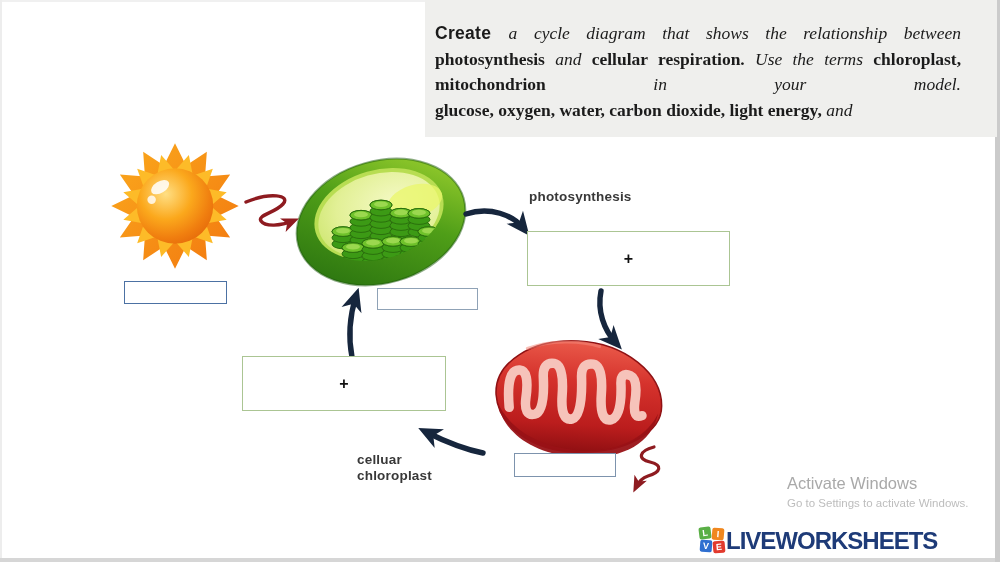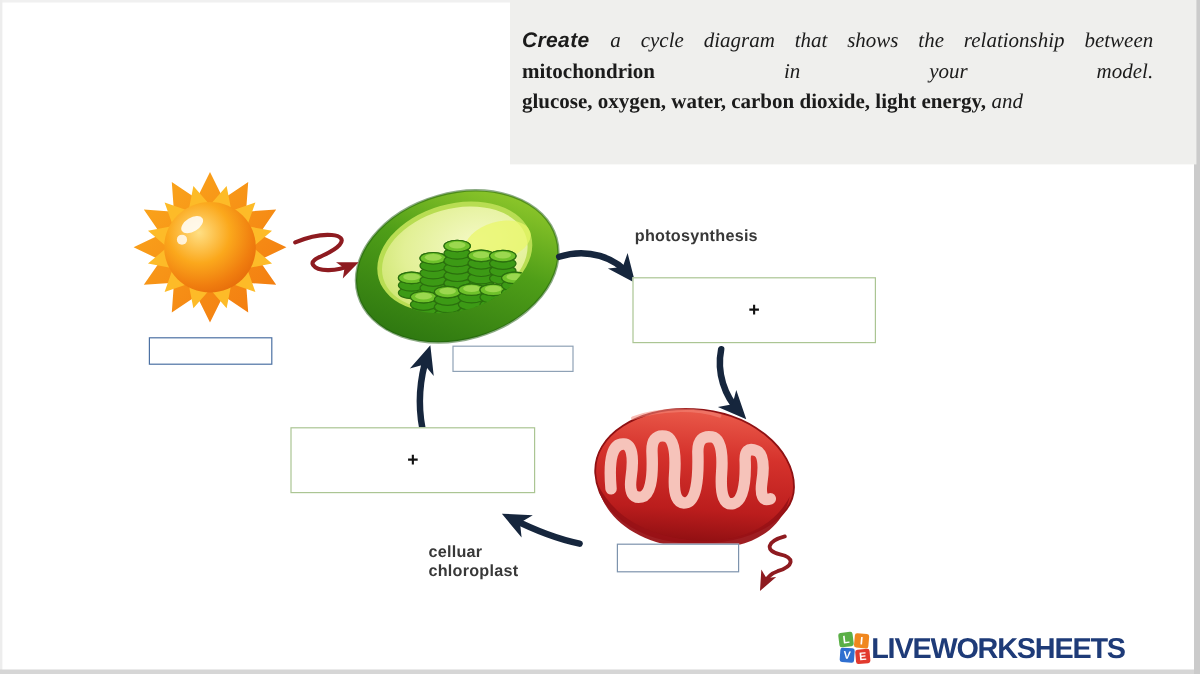--- a/index.html
+++ b/index.html
@@ -9,21 +9,21 @@
     box-shadow: inset -5px 0 0 #cbcbcb, inset 0 -4px 0 #d6d6d6, inset 2px 0 0 #ededed, inset 0 2px 0 #f0f0f0;
   }
   
   .instruction{
     position:absolute;left:425px;top:0;width:572px;height:137px;
     background:#efefed;box-sizing:border-box;padding:21px 36px 0 10px;
     font-family:"Liberation Serif",serif;font-size:17.5px;color:#1b1b1b;
   }
   .instr-line{line-height:25.5px;text-align:justify;text-align-last:justify;white-space:normal;}
   .instr-line:last-child{text-align-last:left;}
-  .seg-b{font-family:"Liberation Sans",sans-serif;font-weight:bold;letter-spacing:.3px;font-style:italic;}
+  .seg-b{font-family:"Liberation Sans",sans-serif;font-weight:bold;letter-spacing:.3px;}
   .seg-i{font-style:italic;margin-top:33px;}
   .seg-n{font-weight:bold;}
   
   .art{position:absolute;}
   #sun-svg{left:106px;top:138px;width:138px;height:136px;}
   #chloro-svg{left:293px;top:146px;width:178px;height:150px;}
   #mito-svg{left:480px;top:328px;width:192px;height:138px;}
   #arrows-svg{left:0;top:0;width:1000px;height:562px;pointer-events:none;}
   
   .box-small{
@@ -62,20 +62,21 @@
   .lw-sq.e{left:14px;top:14px;background:#e23a2e;transform:rotate(-5deg);}
   .lw-brand{font-size:24px;font-weight:bold;color:#1e3b78;letter-spacing:-1px;line-height:34px;}
 </style>
 </head>
 <body>
 
 <div class="page">
 
   <div class="instruction" id="instruction">
       <div class="instr-line"><span class="seg-b">Create </span><span class="seg-i">a cycle diagram that shows the relationship between</span></div>
+      <div class="instr-line"><span class="seg-n">photosynthesis </span><span class="seg-i">and </span><span class="seg-n">cellular respiration. </span><span class="seg-i">Use the terms </span><span class="seg-n">chloroplast,</span></div>
       <div class="instr-line"><span class="seg-n">mitochondrion </span><span class="seg-i">in your model.</span></div>
       <div class="instr-line"><span class="seg-n">glucose, oxygen, water, carbon dioxide, light energy, </span><span class="seg-i">and</span></div>
     </div>
 
   <svg class="art" id="sun-svg" viewBox="0 0 130 130" preserveAspectRatio="none">
     <defs>
       <linearGradient id="sunRays" x1="0" y1="0" x2="1" y2="1">
         <stop offset="0" stop-color="#fbaa1d"></stop>
           <stop offset="1" stop-color="#f2770f"></stop>
       </linearGradient>
@@ -221,20 +222,24 @@
     <span class="plus">+</span>
   </div>
   <input type="text" class="box-small" id="box-mito" value="" style="">
 
   <div class="dlabel" id="lbl-photo">photosynthesis</div>
   <div class="dlabel" id="lbl-resp">
     <div>celluar</div>
     <div>chloroplast</div>
   </div>
 
+  <div class="watermark">
+    <div class="wm1">Activate Windows</div>
+    <div class="wm2">Go to Settings to activate Windows.</div>
+  </div>
 
   <div class="lw">
     <div class="lw-grid">
       <div class="lw-sq l">L</div>
       <div class="lw-sq i">I</div>
       <div class="lw-sq v">V</div>
       <div class="lw-sq e">E</div>
     </div>
     <div class="lw-brand">LIVEWORKSHEETS</div>
   </div>

